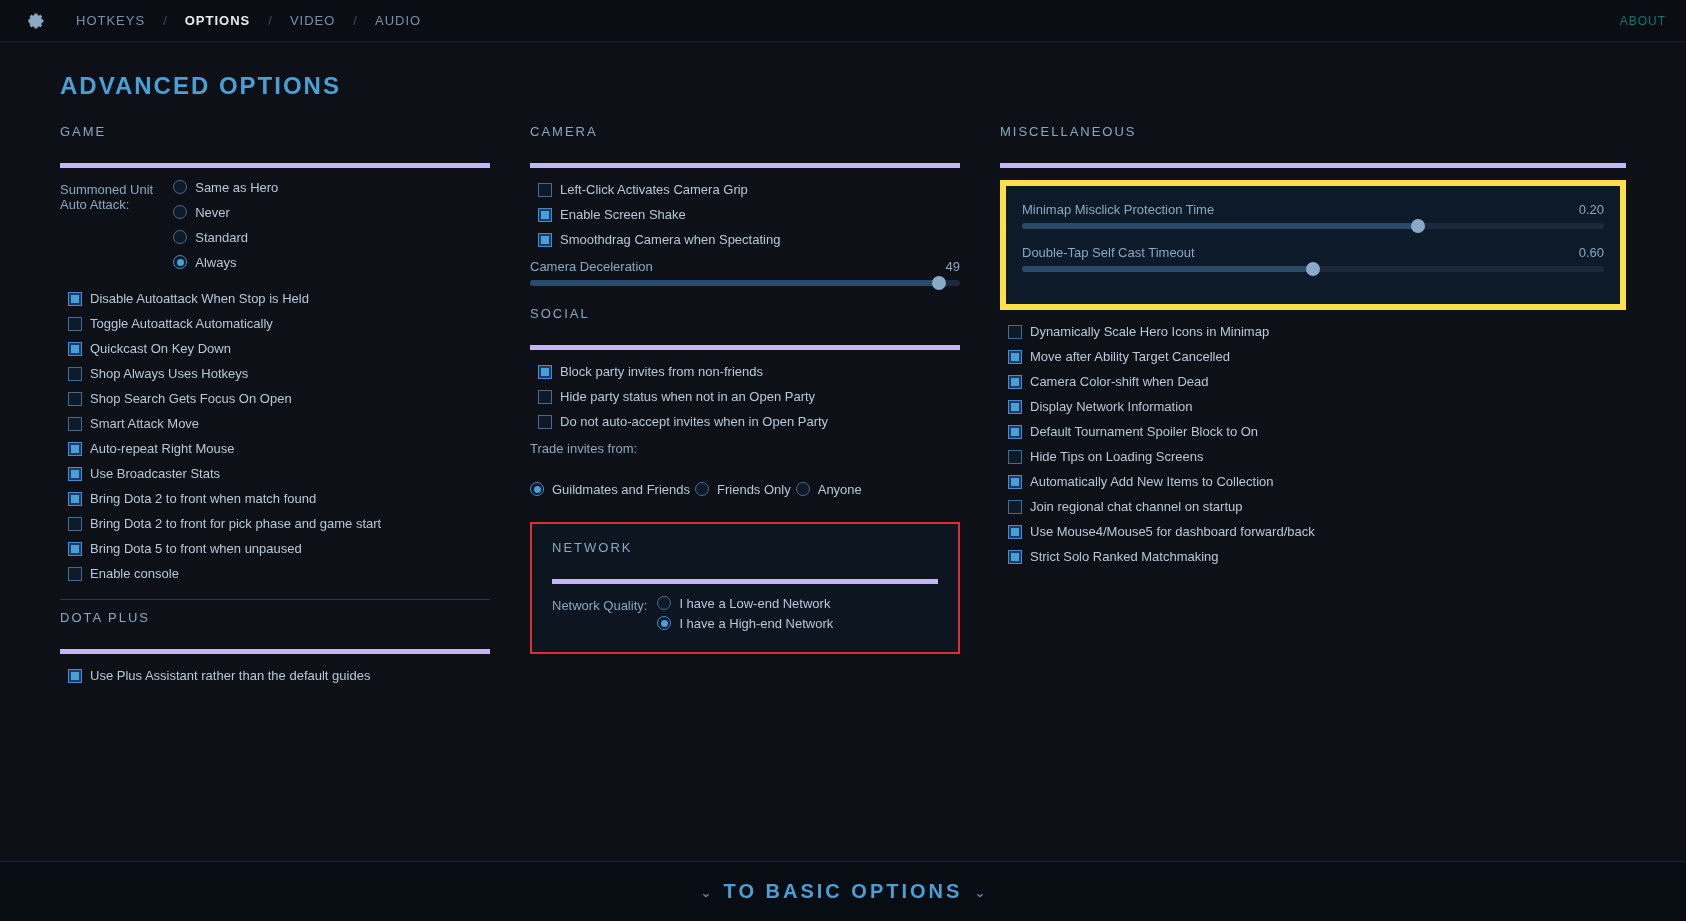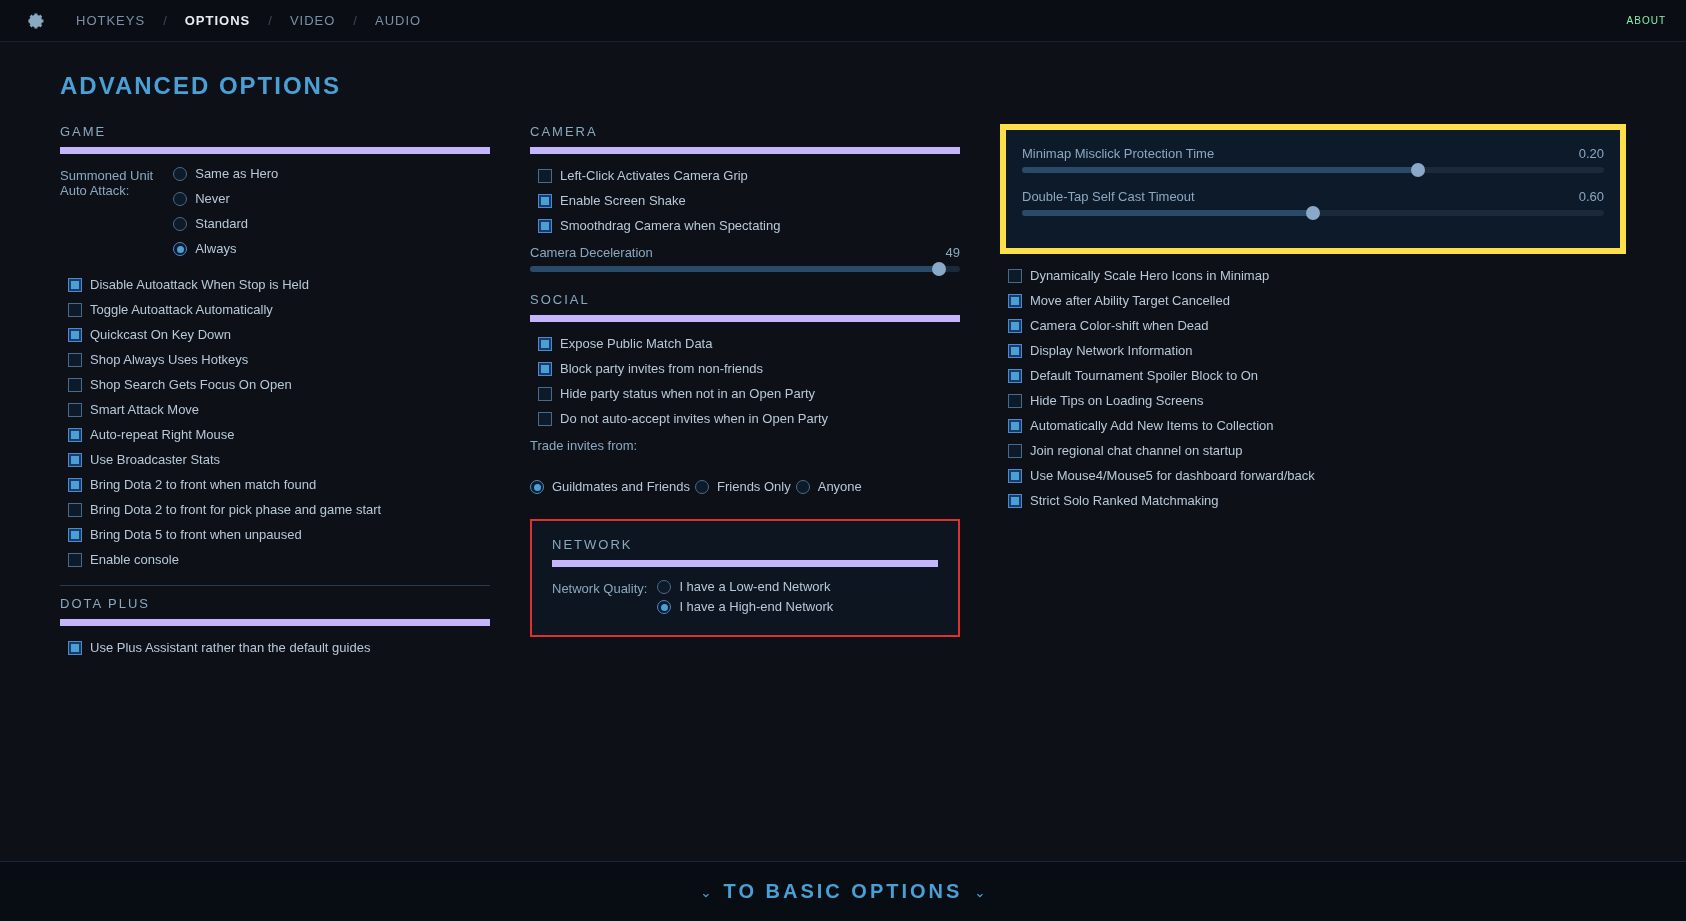--- a/index.html
+++ b/index.html
@@ -44,22 +44,22 @@
     .nav-item.active {
       color: #e8edf2;
       font-weight: bold;
     }
     .nav-separator {
       color: #3a4a5a;
       font-size: 13px;
     }
     .nav-about {
       margin-left: auto;
-      color: #86efac;
-      font-size: 10px;
+      color: #0f766e;
+      font-size: 12px;
       letter-spacing: 1px;
       cursor: pointer;
       text-transform: uppercase;
     }
 
     
     .main-content {
       padding: 30px 60px 20px 60px;
       height: calc(921px - 42px - 60px);
       overflow: hidden;
@@ -84,22 +84,22 @@
     .col-game { flex: 0 0 430px; }
     .col-camera { flex: 0 0 430px; }
     .col-misc { flex: 1; }
 
     .section-title {
       color: #8aa8c0;
       font-size: 13px;
       letter-spacing: 2px;
       text-transform: uppercase;
       margin-bottom: 12px;
-      padding-bottom: 8px;
-      border-bottom: 7px solid #c4b5fd;
+      padding-bottom: 24px;
+      border-bottom: 5px solid #c4b5fd;
     }
 
     
     .checkbox-row {
       display: flex;
       align-items: center;
       gap: 8px;
       margin-bottom: 6px;
       padding: 2px 8px;
     }
@@ -127,21 +127,21 @@
     }
     .custom-checkbox.checked::after {
       content: '';
       width: 8px;
       height: 8px;
       background: #4a9fd4;
       display: block;
     }
     .radio-row {
       display: flex;
-      align-items: flex-end;
+      align-items: flex-start;
       gap: 8px;
       margin-bottom: 5px;
     }
     .radio-row label {
       color: #b8c8d8;
       font-size: 13px;
     }
     .custom-radio {
       width: 14px;
       height: 14px;
@@ -402,24 +402,20 @@
         </div>
         <div class="slider-track">
           <div class="slider-fill" style="width: 95%;"></div>
           <div class="slider-thumb" style="left: 95%;"></div>
         </div>
       </div>
 
       <div style="margin-top: 20px;">
         <div class="section-title">SOCIAL</div>
 
-        <div class="checkbox-row">
-          <div class="custom-checkbox checked"></div>
-          <label>Expose Public Match Data</label>
-        </div>
         <div class="checkbox-row">
           <div class="custom-checkbox checked"></div>
           <label>Block party invites from non-friends</label>
         </div>
         <div class="checkbox-row">
           <div class="custom-checkbox"></div>
           <label>Hide party status when not in an Open Party</label>
         </div>
         <div class="checkbox-row">
           <div class="custom-checkbox"></div>
@@ -459,20 +455,21 @@
             <div class="radio-row">
               <div class="custom-radio selected"></div>
               <label>I have a High-end Network</label>
             </div>
           </div>
         </div>
       </div>
     </div>
 
     <div class="col-misc">
+      <div class="section-title">MISCELLANEOUS</div>
 
       <div class="misc-panel">
 
         <div class="slider-row">
           <div class="slider-label">
             <span>Minimap Misclick Protection Time</span>
             <span>0.20</span>
           </div>
           <div class="slider-track">
             <div class="slider-fill" style="width: 68%;"></div>

